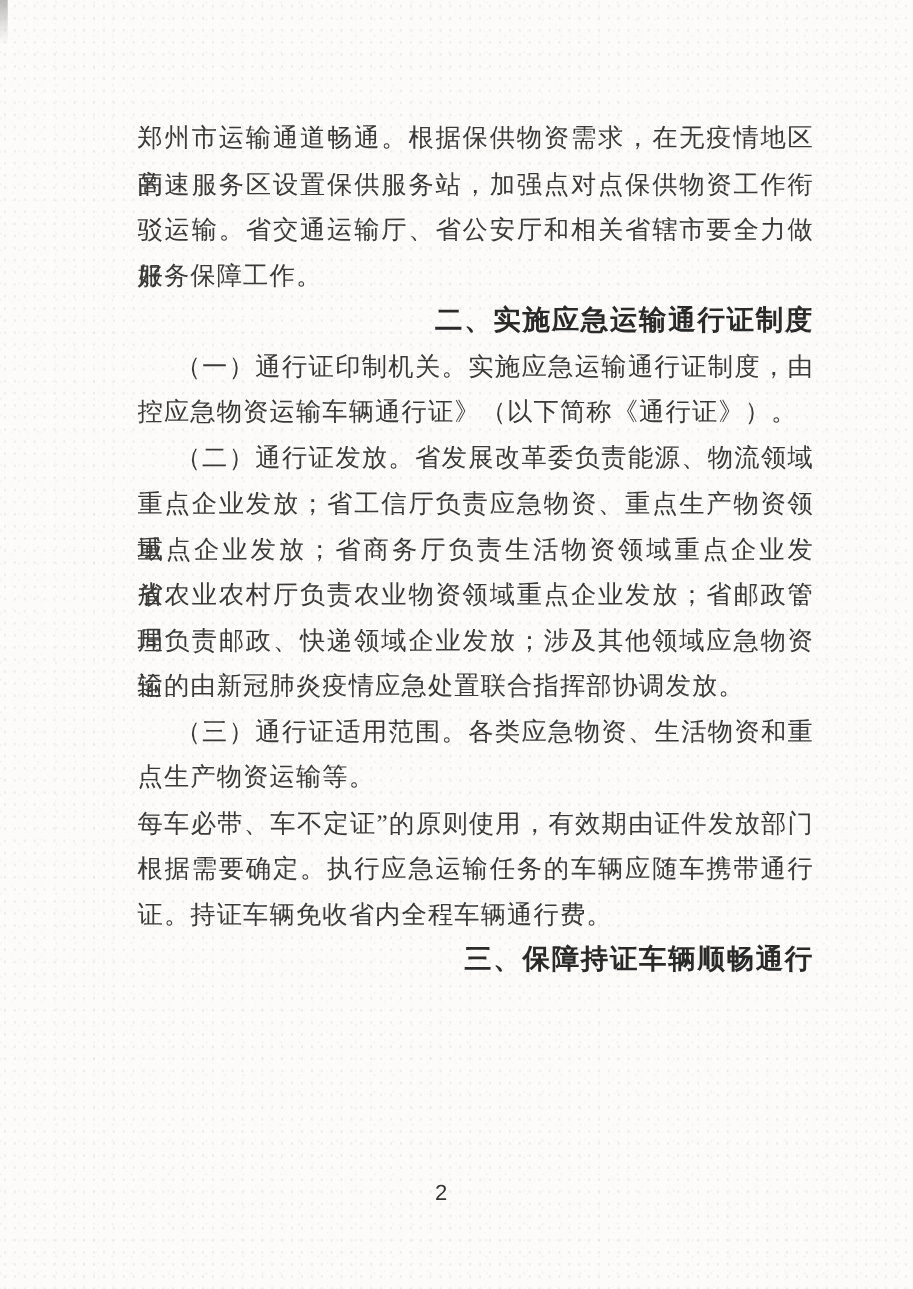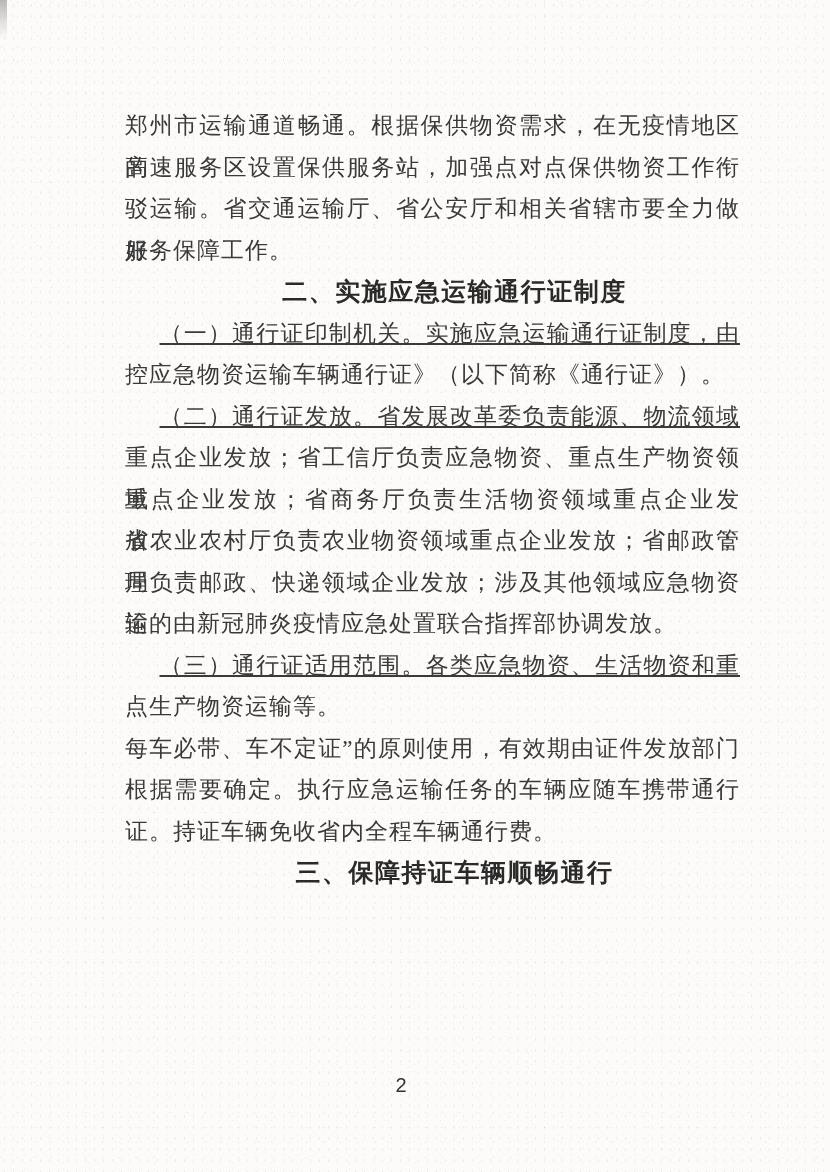--- a/index.html
+++ b/index.html
@@ -51,30 +51,29 @@
     white-space: nowrap;
     text-align: justify;
     text-justify: inter-character;
   }
   .ln.full {
     text-align-last: justify;
     white-space: normal;
   }
   .ln.indent {
     text-indent: 1.5em;
-    text-decoration: underline;
   }
   .ln.heading {
     font-family: "Liberation Sans", "DejaVu Sans", sans-serif;
     font-weight: 700;
     font-size: 25px;
     letter-spacing: 1.5px;
     color: #2a2a2a;
     padding-left: 44px;
-    text-align: center;
+    text-align: right;
   }
   .page-number {
     position: absolute;
     left: 386px;
     top: 1072px;
     width: 30px;
     height: 26px;
     line-height: 26px;
     text-align: center;
     font-size: 20px;

